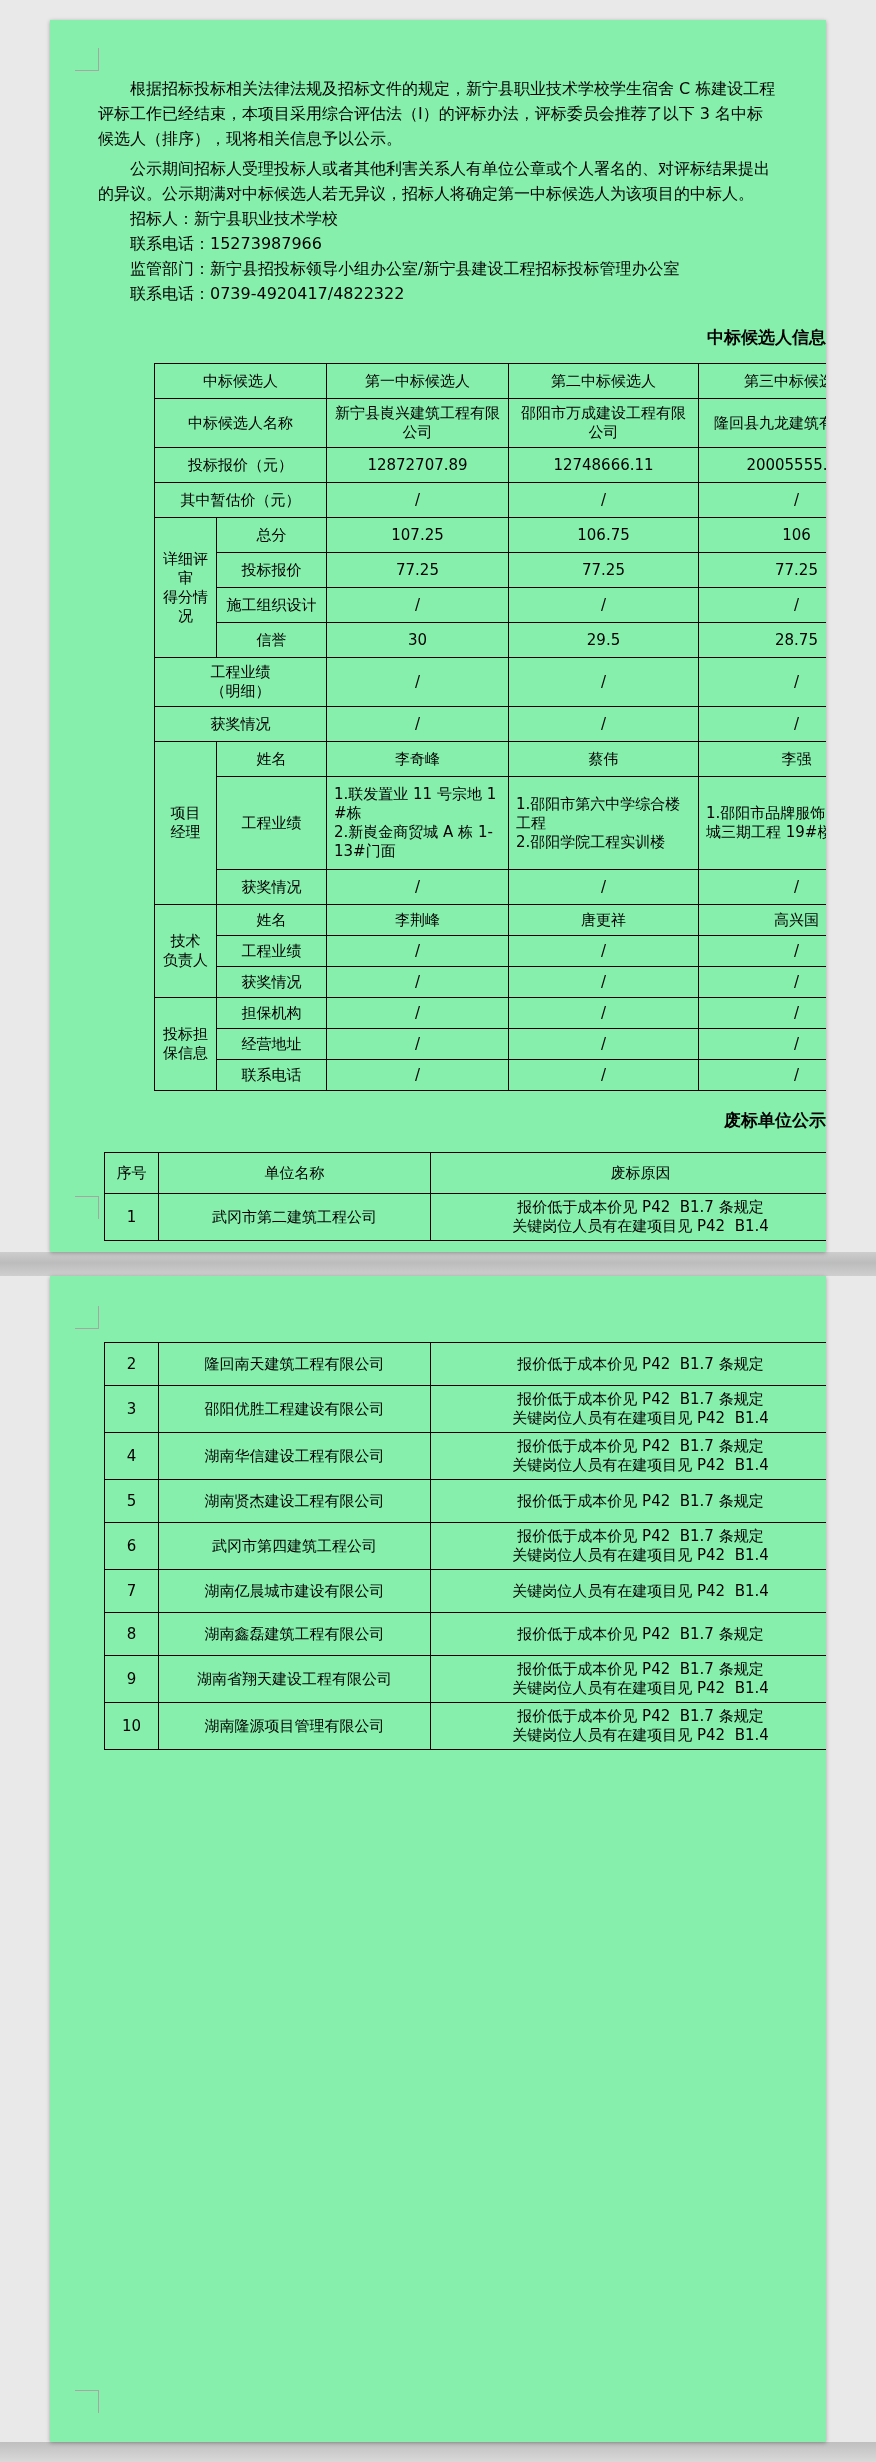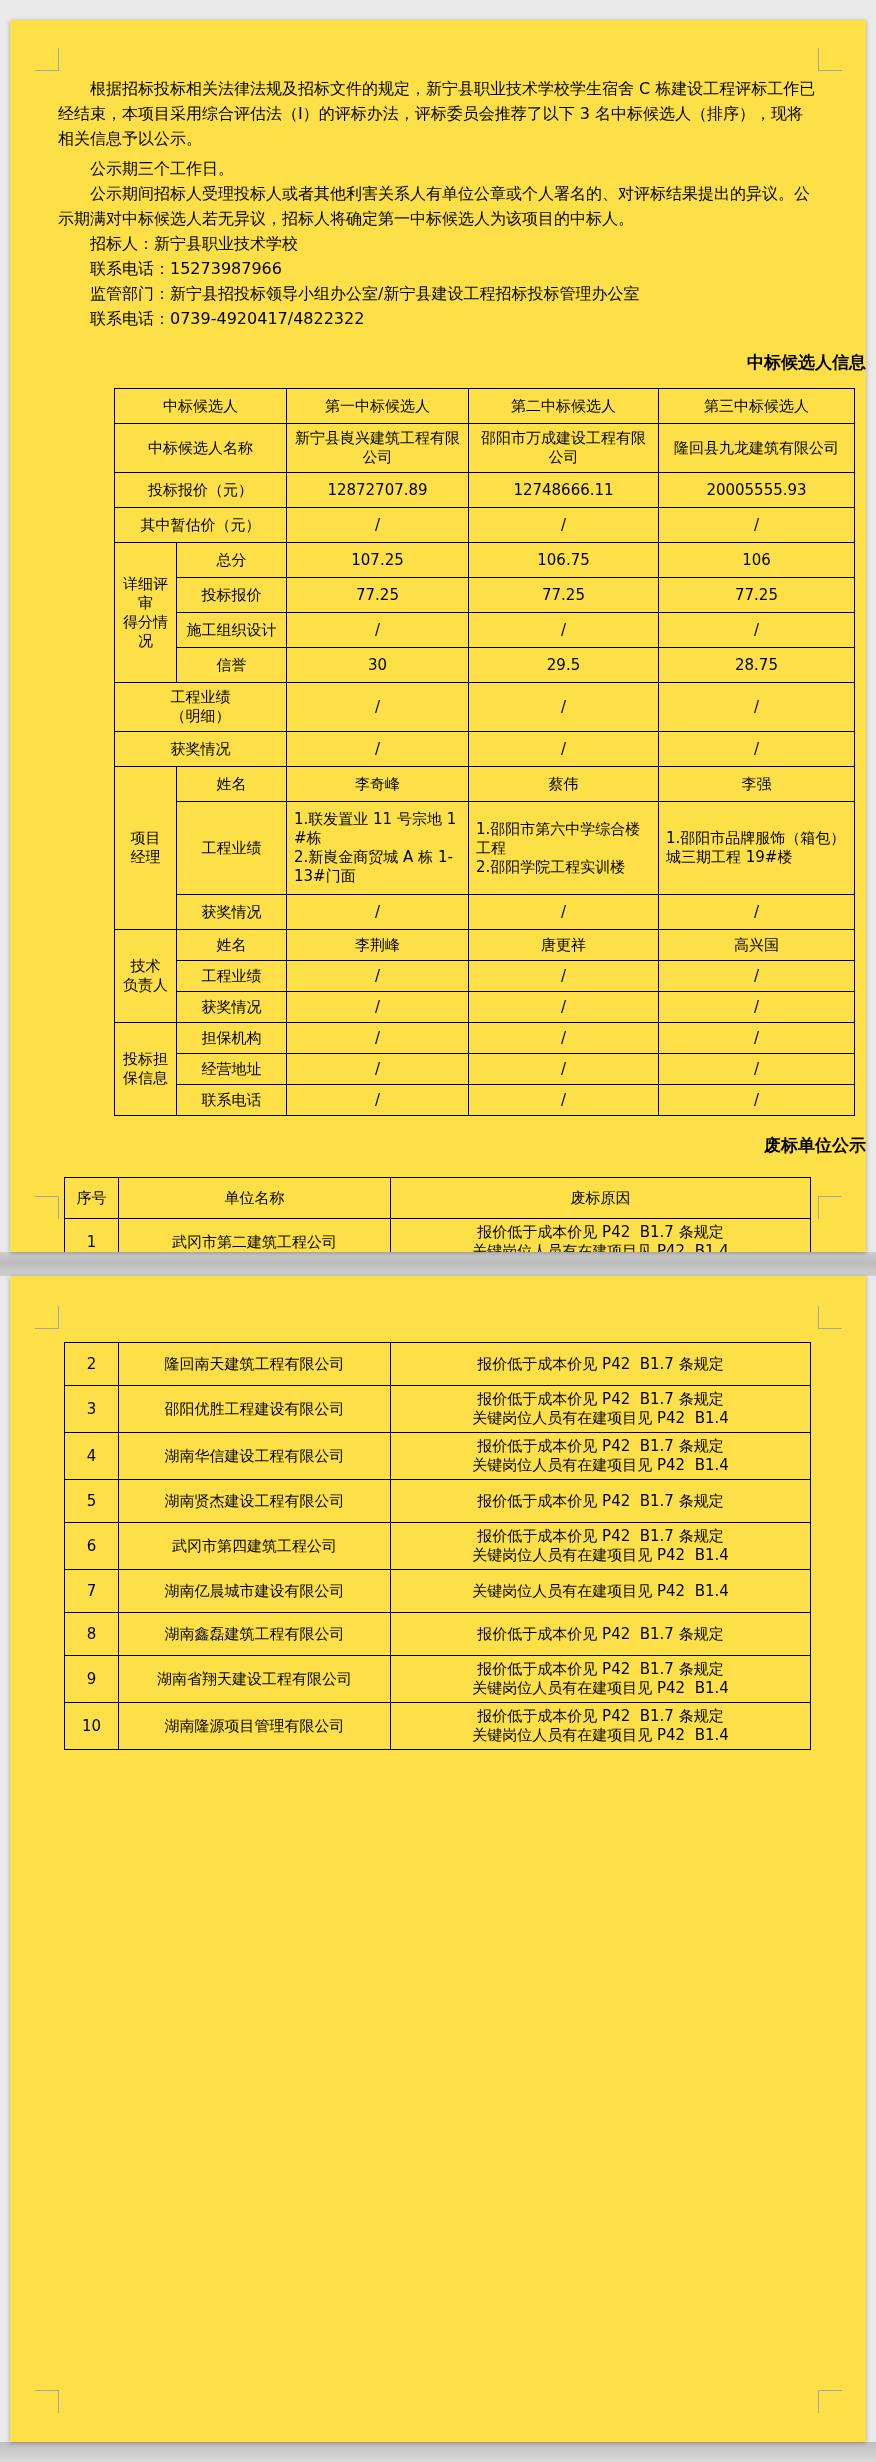--- a/index.html
+++ b/index.html
@@ -8,23 +8,23 @@
     background:#e9e9e9;
     font-family:"DejaVu Sans","Liberation Sans",sans-serif;
     color:#000;
   }
   .canvas { width:876px; }
   .spacer-top { height:20px; }
   .page-gap { height:24px; background:linear-gradient(180deg,#cdcdcd,#bcbcbc 45%,#cfcfcf); }
   .page-gap-bottom { height:20px; background:linear-gradient(180deg,#bfbfbf,#d9d9d9); }
   .page {
     position:relative;
-    width:856px;
+    width:776px;
     margin:0 auto;
-    background:#fde047;
+    background:#86efac;
     box-shadow:0 1px 4px rgba(0,0,0,0.3);
     overflow:hidden;
     box-sizing:border-box;
   }
   .page-1 { height:1232px; }
   .page-2 { height:1166px; }
 
   
   .crop { position:absolute; width:23px; height:22px; }
   .crop-tl { border-right:1px solid #a6a6a6; border-bottom:1px solid #a6a6a6; }
@@ -80,21 +80,20 @@
   <div class="spacer-top"></div>
 
   <div class="page page-1">
     <div class="crop crop-tl p1-tl"></div>
     <div class="crop crop-tr p1-tr"></div>
     <div class="crop crop-bl p1-bl"></div>
     <div class="crop crop-br p1-br"></div>
 
     <div class="body-text">
       <p class="pgap">根据招标投标相关法律法规及招标文件的规定，新宁县职业技术学校学生宿舍 C 栋建设工程评标工作已经结束，本项目采用综合评估法（Ⅰ）的评标办法，评标委员会推荐了以下 3 名中标候选人（排序），现将相关信息予以公示。</p>
-      <p>公示期三个工作日。</p>
       <p>公示期间招标人受理投标人或者其他利害关系人有单位公章或个人署名的、对评标结果提出的异议。公示期满对中标候选人若无异议，招标人将确定第一中标候选人为该项目的中标人。</p>
       <p>招标人：新宁县职业技术学校</p>
       <p>联系电话：15273987966</p>
       <p>监管部门：新宁县招投标领导小组办公室/新宁县建设工程招标投标管理办公室</p>
       <p>联系电话：0739-4920417/4822322</p>
     </div>
 
     <div class="doc-title">中标候选人信息</div>
 
     <table class="t1">

